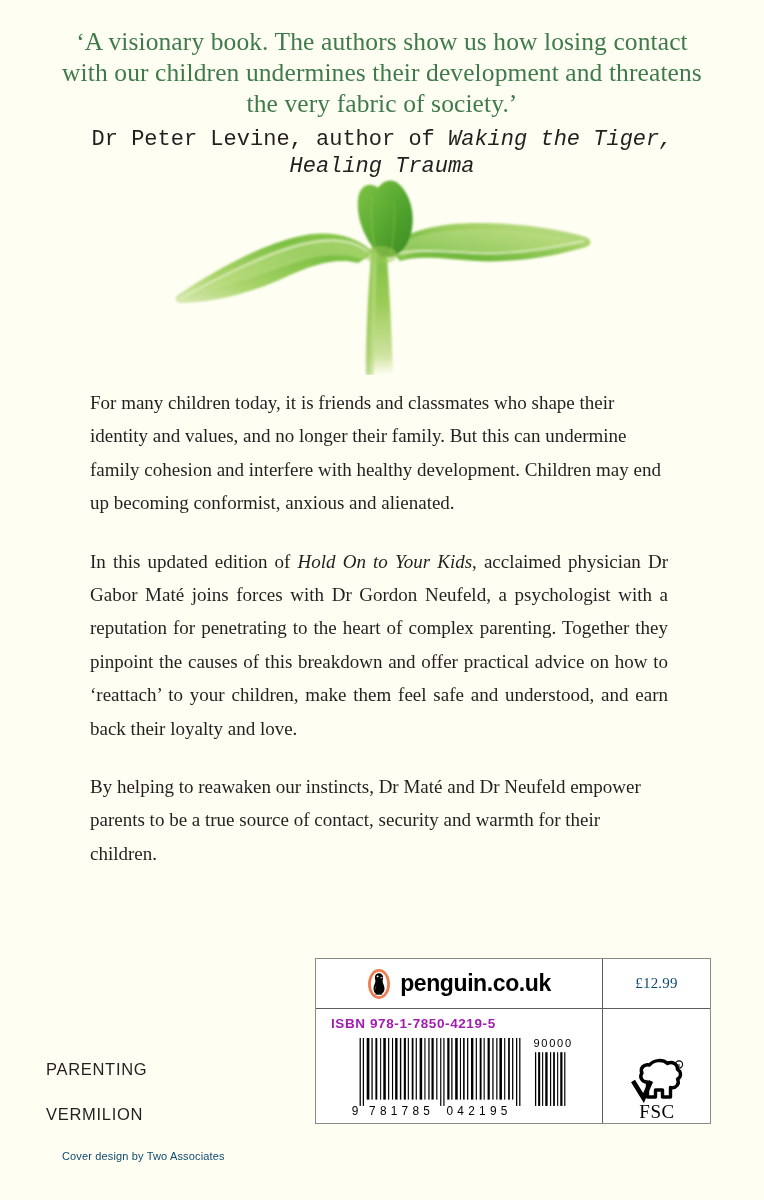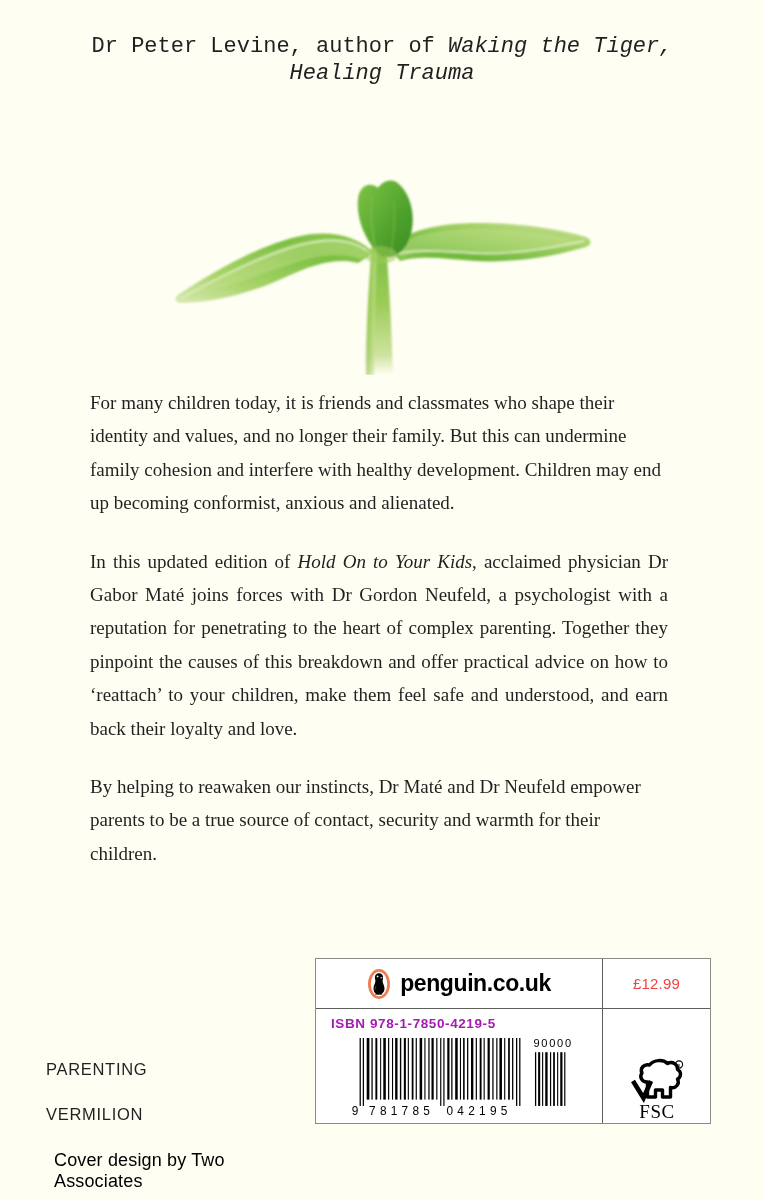--- a/index.html
+++ b/index.html
@@ -96,24 +96,24 @@
   }
   .imprint-line {
     font-family: "Liberation Sans", sans-serif;
     color: #231f20;
     font-size: 16.5px;
     letter-spacing: 0.7px;
     margin: 0 0 26px 0;
   }
   .imprint-credit {
     font-family: "Liberation Sans", sans-serif;
-    color: #000000;
-    font-size: 18px;
+    color: #0c4a6e;
+    font-size: 11px;
     letter-spacing: 0.15px;
-    margin: 8px;
+    margin: 16px;
   }
 
   
   .barcode-panel {
     position: absolute;
     left: 315px;
     top: 958px;
     width: 396px;
     height: 166px;
     background: #ffffff;
@@ -175,23 +175,23 @@
   .penguin-url {
     font-family: "Liberation Sans", sans-serif;
     font-weight: bold;
     font-size: 23px;
     color: #000000;
     letter-spacing: -0.4px;
     line-height: 1;
   }
 
   .price-text {
-    font-family: Liberation Sans, sans-serif;
+    font-family: Liberation Serif, serif;
     font-size: 15px;
-    color: #ef4444;
+    color: #0c4a6e;
     letter-spacing: 0.2px;
   }
 
   .isbn-text {
     position: absolute;
     top: 7px;
     left: 15px;
     font-family: "Liberation Sans", sans-serif;
     font-size: 13.5px;
     font-weight: bold;
@@ -217,20 +217,21 @@
     height: 66px;
     display: block;
   }
 </style>
 </head>
 <body>
 
 <div class="cover">
 
   <div class="quote-block">
+    <p class="quote-text">‘A visionary book. The authors show us how losing contact with our children undermines their development and threatens the very fabric of society.’</p>
     <p class="quote-attrib"><span>Dr Peter Levine, author of </span><span class="title-italic">Waking the Tiger, Healing Trauma</span></p>
   </div>
 
   <div class="seedling-wrap">
     <svg viewBox="0 0 444 200" xmlns="http://www.w3.org/2000/svg" aria-hidden="true">
       <defs>
         <linearGradient id="leafLeft" x1="0" y1="1" x2="1" y2="0">
           <stop offset="0%" stop-color="#d9e9b4"></stop>
           <stop offset="30%" stop-color="#a9d46a"></stop>
           <stop offset="70%" stop-color="#7cc043"></stop>

